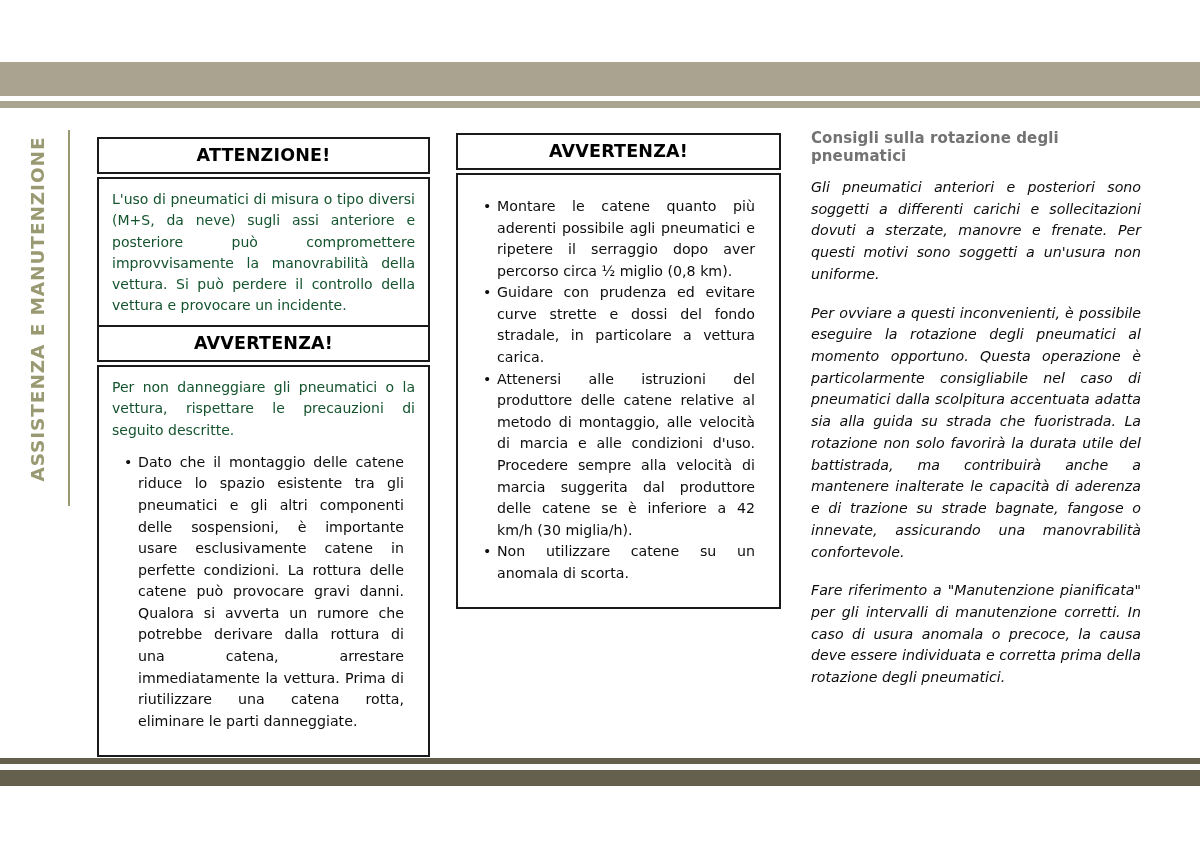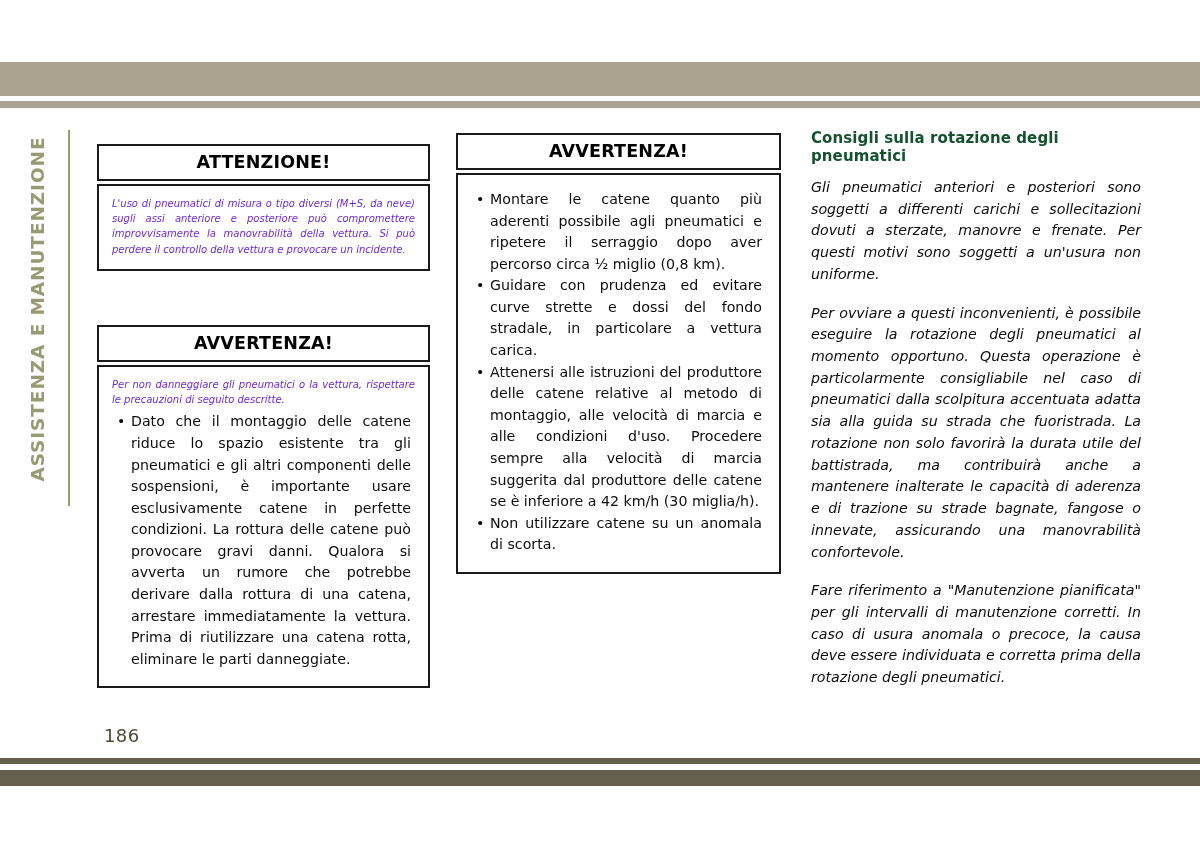--- a/index.html
+++ b/index.html
@@ -102,30 +102,29 @@
   .box-body {
     box-sizing: border-box;
     border: 2.5px solid #1a1a1a;
     border-top: 2.5px solid #1a1a1a;
     margin-top: 3px;
     padding: 10px 13px 12px 13px;
     background: #ffffff;
   }
   .box-body p {
     margin: 0;
-    font-size: 10px;
+    font-size: 14px;
     line-height: 1.52;
-    color: #6d28d9;
+    color: #14532d;
     text-align: justify;
     text-justify: inter-word;
     hyphens: manual;
-    font-style: italic;
   }
   .box-body ul {
-    margin: 4px;
+    margin: 11px;
     padding: 0;
     list-style: none;
   }
   .box-body li {
     position: relative;
     padding-left: 15px;
     font-size: 14.2px;
     line-height: 1.52;
     color: #0d0d0d;
     text-align: justify;
@@ -134,36 +133,36 @@
   .box-body li::before {
     content: "\2022";
     position: absolute;
     left: 1px;
     top: 0;
     font-size: 14.2px;
     line-height: 1.52;
   }
 
   
-  #box-attenzione { left: 97px;  top: 144px; width: 333px; }
+  #box-attenzione { left: 97px;  top: 137px; width: 333px; }
   #box-avvertenza-left { left: 97px; top: 325px; width: 333px; }
   #box-avvertenza-mid  { left: 456px; top: 133px; width: 325px; }
 
   
   .right-col {
     position: absolute;
     left: 811px;
     top: 129px;
     width: 330px;
   }
   .right-col h2 {
     margin: 0 0 12px 0;
     font-size: 15px;
     font-weight: bold;
-    color: #14532d;
+    color: #737373;
     letter-spacing: 0.1px;
   }
   .right-col p {
     margin: 0 0 17px 0;
     font-size: 14.2px;
     line-height: 1.53;
     color: #0d0d0d;
     text-align: justify;
     text-justify: inter-word;
     font-style: italic;

